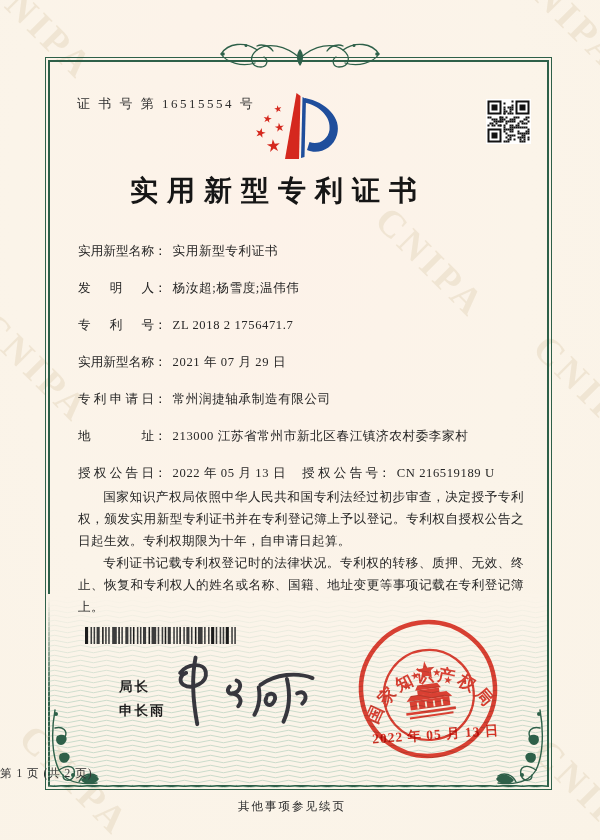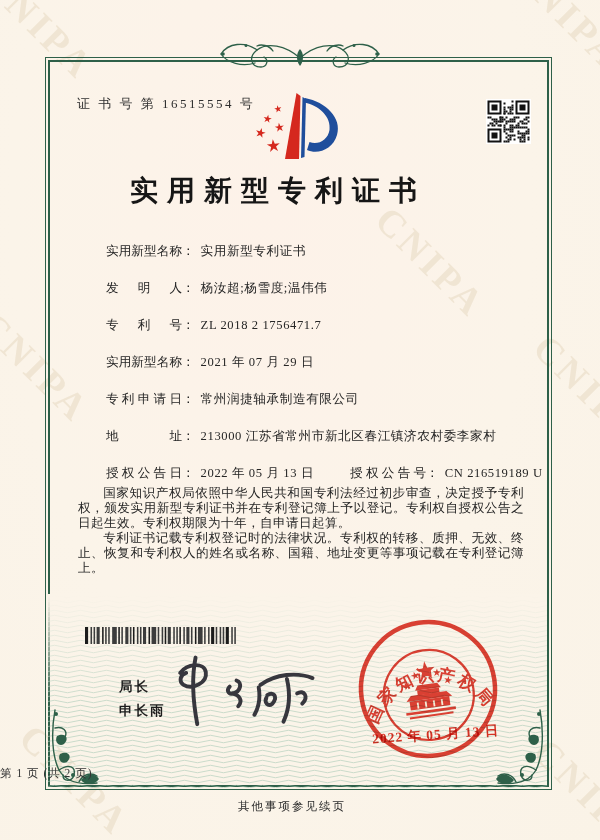--- a/index.html
+++ b/index.html
@@ -21,26 +21,26 @@
   .ornament{position:absolute;z-index:2;}
   .cert-no{position:absolute;left:77px;top:95px;font-size:13px;color:#2f2f2f;
          letter-spacing:2.5px;z-index:3;}
   .logo{position:absolute;left:252px;top:85px;z-index:3;}
   .qr{position:absolute;left:486px;top:99px;z-index:3;}
   .title{position:absolute;left:0;top:172px;width:556px;text-align:center;
          font-size:28px;font-weight:bold;color:#161616;letter-spacing:9px;z-index:3;}
   .frow{position:absolute;left:78px;font-size:12.6px;color:#262626;z-index:3;
         white-space:nowrap;}
   .flabel{display:inline-block;width:76px;text-align:justify;text-align-last:justify;
-        vertical-align:top;margin-left:28px;}
+        vertical-align:top;}
   .fcolon{display:inline-block;margin-right:6px;}
   .fvalue{letter-spacing:.6px;}
-  .grant2{margin-left:36px;}
+  .grant2{margin-left:16px;}
   .paras{position:absolute;left:78px;top:486px;width:446px;z-index:3;
-        font-size:12.6px;line-height:15px;color:#262626;text-align:justify;}
+        font-size:12.6px;line-height:22px;color:#262626;text-align:justify;}
   .paras p{margin:0;text-indent:2em;letter-spacing:.4px;}
   .barcode{position:absolute;left:85px;top:627px;z-index:3;}
   .director{position:absolute;left:86px;z-index:3;
         font-family:"Liberation Sans","DejaVu Sans",sans-serif;
         font-weight:bold;font-size:13.5px;color:#1d1d1d;letter-spacing:2px;margin-left:33px;}
   .sig{position:absolute;left:158px;top:648px;z-index:4;}
   .seal{position:absolute;left:352px;top:613px;z-index:5;mix-blend-mode:multiply;opacity:.93;}
   .seal-date{position:absolute;left:372px;top:726px;z-index:6;color:#dc3427;
         font-size:13.5px;font-weight:bold;letter-spacing:1px;transform:rotate(-4deg);
         mix-blend-mode:multiply;}

